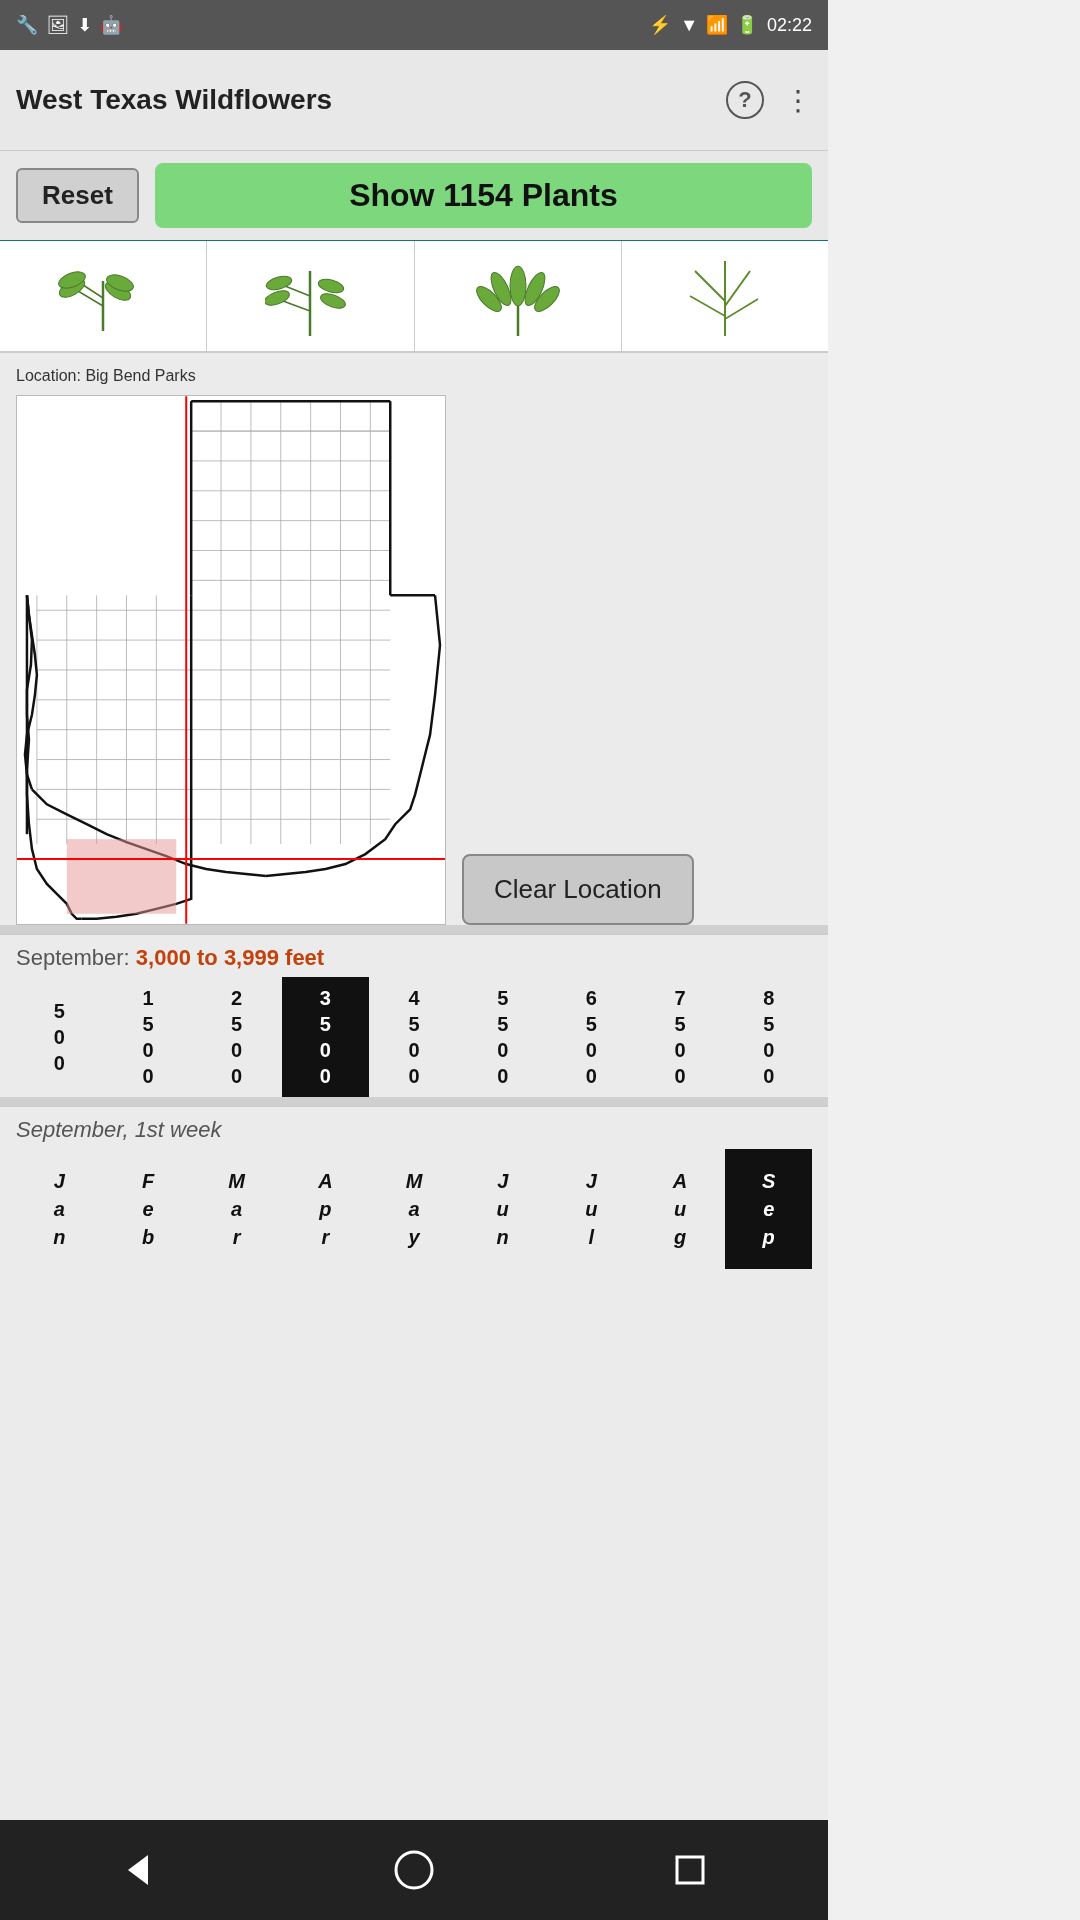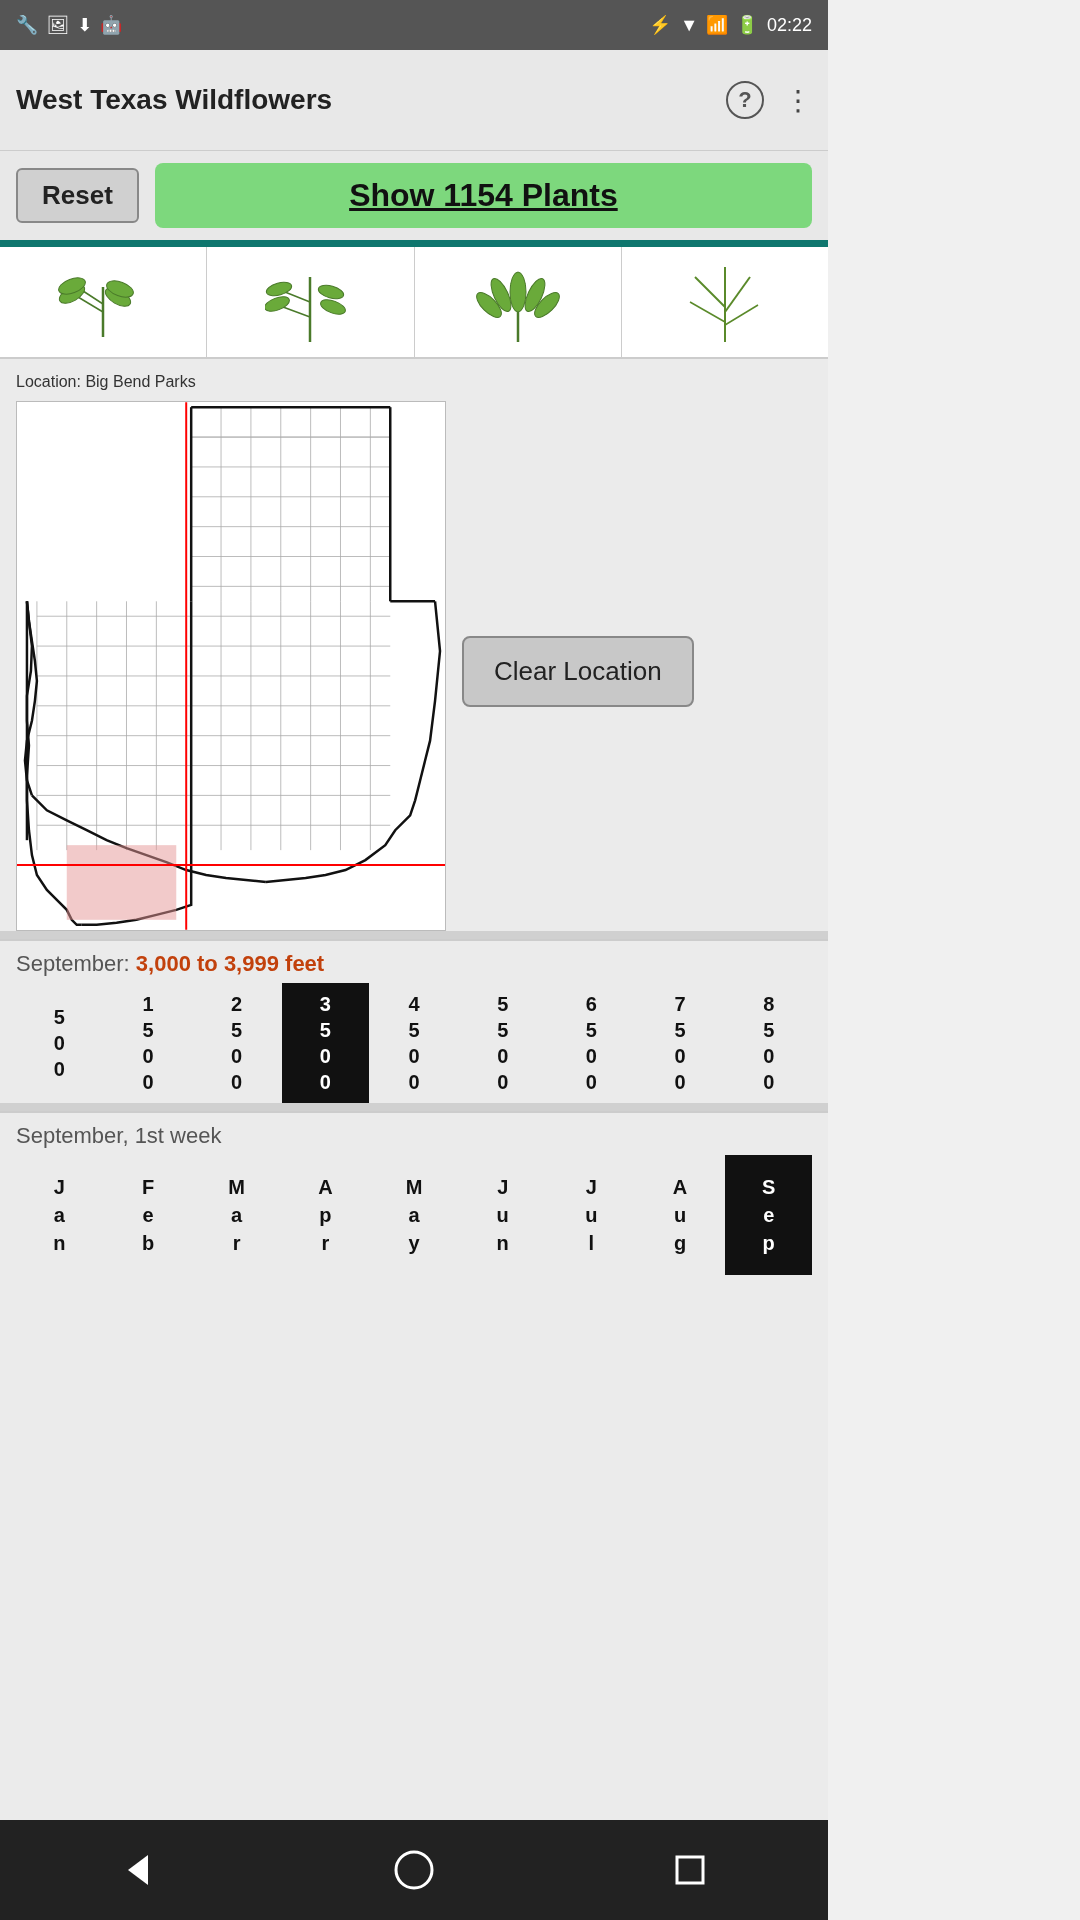--- a/index.html
+++ b/index.html
@@ -72,21 +72,21 @@
       color: #555;
     }
 
     
     .action-row {
       background: #e8e8e8;
       padding: 12px 16px;
       display: flex;
       align-items: center;
       gap: 16px;
-      border-bottom: 7px solid #0f766e;
+      border-bottom: 1px solid #0f766e;
     }
     .reset-btn {
       background: #d0d0d0;
       border: 2px solid #888;
       border-radius: 6px;
       padding: 10px 24px;
       font-size: 26px;
       font-weight: bold;
       cursor: pointer;
       color: #222;
@@ -95,21 +95,20 @@
       flex: 1;
       background: #7dd87d;
       border: none;
       border-radius: 8px;
       padding: 14px 20px;
       font-size: 32px;
       font-weight: bold;
       cursor: pointer;
       color: #111;
       text-align: center;
-      text-decoration: underline;
     }
 
     
     .leaf-row {
       display: flex;
       background: white;
       border-bottom: 2px solid #ccc;
     }
     .leaf-cell {
       flex: 1;
@@ -131,21 +130,21 @@
       background: #ebebeb;
       padding: 14px 16px 0 16px;
     }
     .location-label {
       font-size: 16px;
       color: #333;
       margin-bottom: 10px;
     }
     .location-content {
       display: flex;
-      align-items: center;
+      align-items: flex-end;
       gap: 16px;
     }
     .map-container {
       width: 430px;
       height: 530px;
       position: relative;
       background: white;
       border: 1px solid #bbb;
       flex-shrink: 0;
     }
@@ -205,20 +204,21 @@
       background: #111;
       color: white;
       border-color: #111;
     }
 
     
     .month-section {
       background: #ebebeb;
       border-top: 2px solid #ccc;
       padding: 10px 16px 0 16px;
+      font-style: italic;
     }
     .month-label {
       font-size: 22px;
       color: #555;
       margin-bottom: 6px;
     }
     .month-tiles {
       display: flex;
       gap: 2px;
     }

